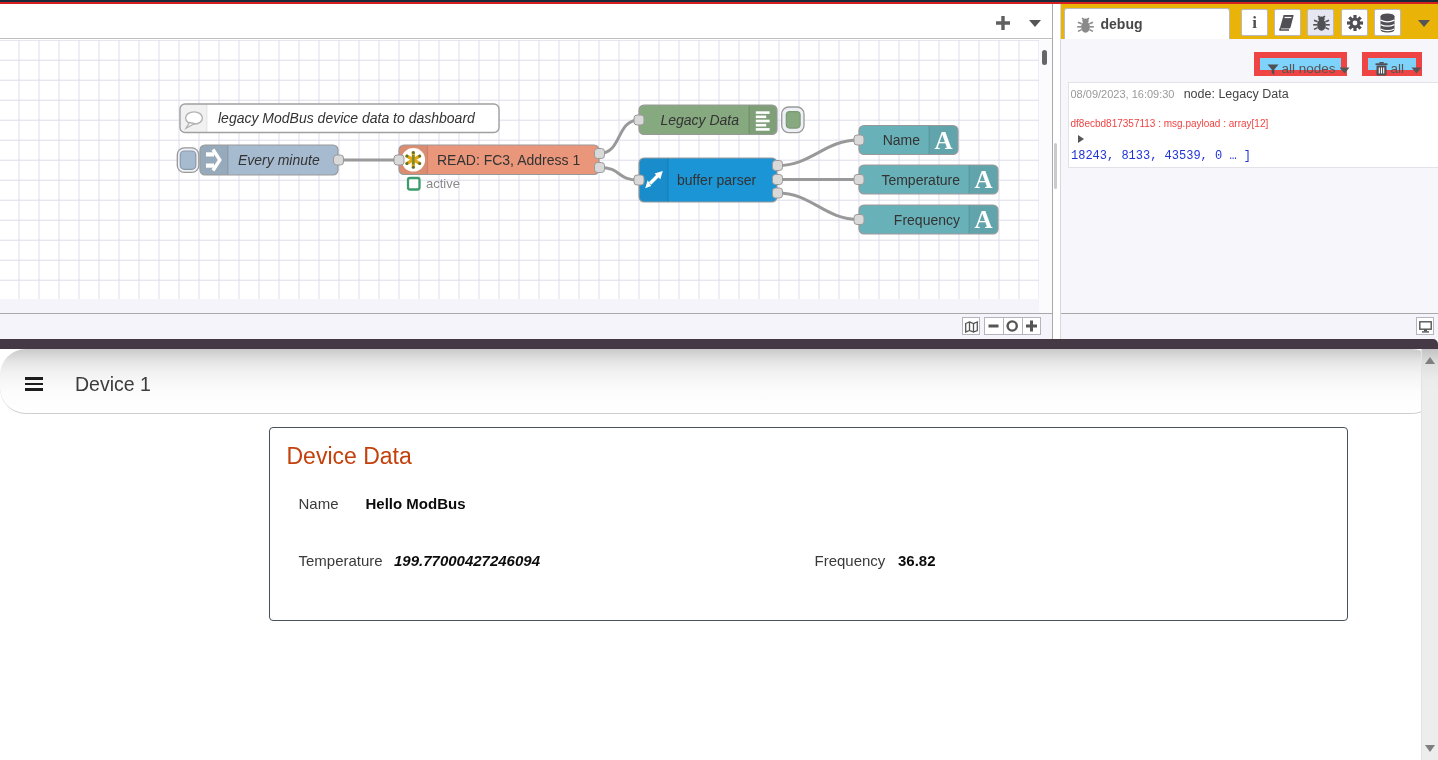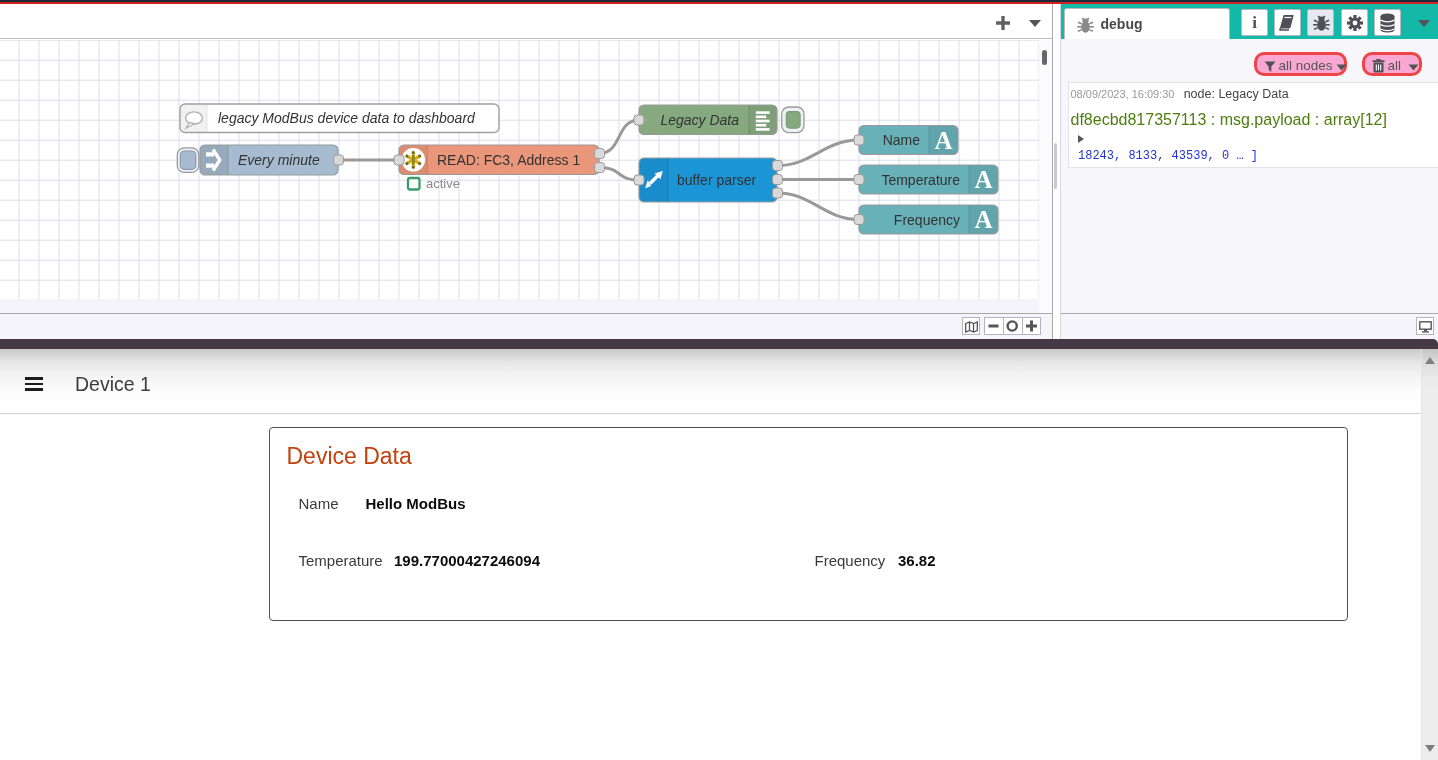--- a/index.html
+++ b/index.html
@@ -21,47 +21,47 @@
   #canvas-vsb { position:absolute; left:1038.5px; top:39.5px; width:13px; height:273px; background:#fbfbfd; }
   #vsb-thumb { position:absolute; left:3.5px; top:10.5px; width:5px; height:15px; border-radius:3px; background:#666; }
   #canvas-hsb { position:absolute; left:0; top:299px; width:1038.5px; height:13.5px; background:#f4f4fa; }
   #ws-footer { position:absolute; left:0; top:312.5px; width:1051.5px; height:26.5px; background:#f4f4fa; border-top:1px solid #a9a9a9; }
   #ws-vline { position:absolute; left:1051.5px; top:3.5px; width:1px; height:335.5px; background:#a9a9a9; }
   #gutter { position:absolute; left:1052.5px; top:3.5px; width:7px; height:335.5px; background:#fff; }
   #gutter-thumb { position:absolute; left:1px; top:139.5px; width:3.5px; height:46px; border-radius:2px; background:#c9c9cf; }
 
   
   #sidebar { position:absolute; left:1059.5px; top:3.5px; width:378.5px; height:335.5px; background:#f7f7fb; border-left:1px solid #d8d8e0; }
-  #sb-tabbar { position:absolute; left:0; top:0; width:378.5px; height:35.5px; background:#14b8a6; }
+  #sb-tabbar { position:absolute; left:0; top:0; width:378.5px; height:35.5px; background:#eab308; }
   #sb-tab { position:absolute; left:3px; top:4px; width:166px; height:32px; background:#fff; border:1px solid #bbb; border-bottom:none; border-radius:3px 3px 0 0; }
   #sb-tab .lbl { position:absolute; left:36px; top:7px; font-size:14px; font-weight:bold; color:#484848; }
   .sqbtn { position:absolute; top:5.5px; width:27px; height:26.5px; background:#fff; border:1px solid #b9b9c2; border-radius:2px; }
   .sqbtn.sel { background:#e7e7f2; }
   #sb-toolbar { position:absolute; left:0; top:35.5px; width:378.5px; height:42px; background:#f7f7fb; }
-  .tbtn { position:absolute; top:13px; height:24px; background:#f9a8d4; border:3px solid #ef4444; border-radius:10px; font-size:13.5px; color:#555; }
+  .tbtn { position:absolute; top:13px; height:24px; background:#7dd3fc; border:6px solid #ef4444; border-radius:0; font-size:13.5px; color:#555; }
   #sb-body { position:absolute; left:0; top:77.5px; width:378.5px; height:231.5px; background:#f7f7fb; }
   #dmsg { position:absolute; left:7px; top:0.5px; width:404px; height:86px; background:#fff; border:1px solid #e2e2e8; }
   #dmsg .l1 { position:absolute; left:2px; top:4px; font-size:11px; color:#999; }
   #dmsg .l1 b { font-weight:normal; color:#444; font-size:12.5px; }
-  #dmsg .l2 { position:absolute; left:2px; top:28px; font-size:16px; color:#4d7c0f; }
+  #dmsg .l2 { position:absolute; left:2px; top:35px; font-size:10px; color:#ef4444; }
   #dmsg .mono { font-family:"Liberation Mono", monospace; font-size:12px; line-height:15px; color:#2033d6; }
   #dmsg .l3 { position:absolute; left:20px; top:49.5px; }
-  #dmsg .l4 { position:absolute; left:2.5px; top:66.5px;margin-left:7px; }
+  #dmsg .l4 { position:absolute; left:2.5px; top:66.5px; }
   #dmsg .tri { position:absolute; left:9.5px; top:52.5px; width:0; height:0; border-left:6px solid #555; border-top:4.5px solid transparent; border-bottom:4.5px solid transparent; }
   #sb-footer { position:absolute; left:0; top:309px; width:378.5px; height:26.5px; background:#f4f4fa; border-top:1px solid #a9a9a9; }
 
   
   .fbtn { position:absolute; background:#fff; border:1px solid #b5b5bd; }
 
   
   #win2 { position:absolute; left:0; top:339px; width:1438px; height:421px; background:#fff; }
   #w2-dark { position:absolute; left:0; top:0; width:1438px; height:10px; background:#443944; border-radius:0 5px 0 0; }
   #w2-toolbar { position:absolute; left:0; top:10px; width:1438px; height:64.5px;
      background:linear-gradient(180deg,#c9c9c9 0px,#e4e4e4 12px,#f2f2f2 24px,#fcfcfc 42px,#ffffff 64px);
-     border-bottom:1px solid #cfcfcf; }
+     border-bottom:1px solid #cfcfcf;border-radius:26px; }
   #burger div { position:absolute; left:25px; width:18px; height:2.6px; background:#1d1d1d; }
   #w2-title { position:absolute; left:75px; top:23.5px; font-size:19.5px; color:#3c3c3c; }
   #w2-nav { position:absolute; left:0; top:75.5px; width:255px; height:345.5px; background:#f8f8f8; }
   #nav-sel { position:absolute; left:9px; top:59.5px; width:242px; height:48px; background:#dcdcdc; border-radius:4px; }
   .navtxt { position:absolute; left:72px; font-size:13px; line-height:15px; color:#5f5f5f; }
   #w2-content { position:absolute; left:255px; top:75.5px; width:1166px; height:345.5px; background:#fff; }
   #card { position:absolute; left:13.5px; top:12px; width:1079px; height:194.5px; background:#fff; border:1px solid #47525c; border-radius:4px; }
   #card h1 { position:absolute; left:17px; top:15px; font-size:23px; font-weight:normal; color:#c2410c; }
   .fld { position:absolute; font-size:15px; color:#3a3a3a; }
   .val { position:absolute; font-size:15px; font-weight:bold; color:#0c0c0c; }
@@ -362,21 +362,21 @@
         <div style="top:39px;"></div>
       </div>
       <div id="w2-title">Device 1</div>
     </div>
     <div id="w2-content">
       <div id="card">
         <h1>Device Data</h1>
         <div class="fld" style="left:29px; top:67px;">Name</div>
         <div class="val" style="left:80px; top:67px;padding-left:16px;">Hello ModBus</div>
         <div class="fld" style="left:29px; top:124px;">Temperature</div>
-        <div class="val" style="left:124.5px; top:124px;">199.77000427246094</div>
+        <div class="val" style="left:124.5px; top:124px;font-style:italic;">199.77000427246094</div>
         <div class="fld" style="left:545px; top:124px;">Frequency</div>
         <div class="val" style="left:628.5px; top:124px;">36.82</div>
       </div>
     </div>
     <div id="w2-scroll">
       <div class="sarrow" style="top:8px; border-bottom:7px solid #7f7f7f;"></div>
       <div class="sarrow" style="top:396px; border-top:7px solid #7f7f7f;"></div>
     </div>
   </div>
 

